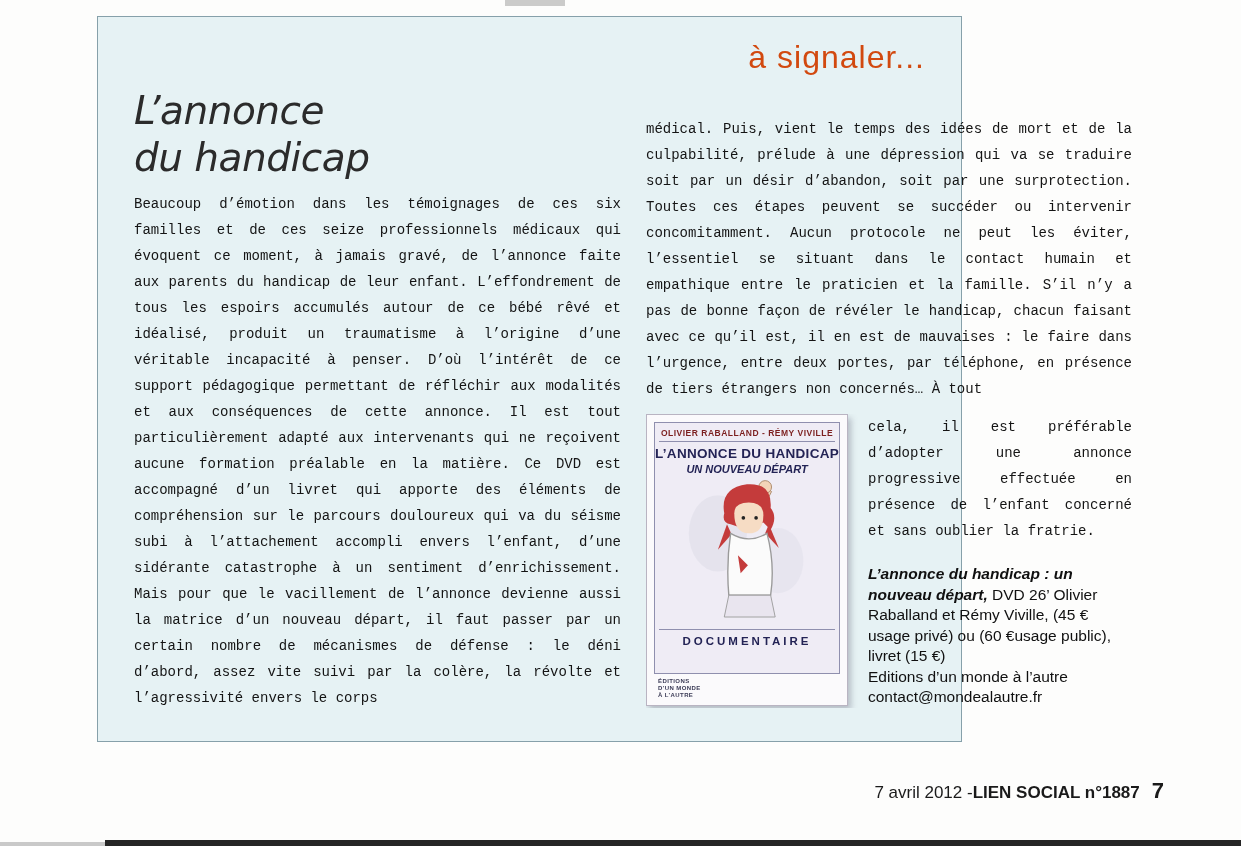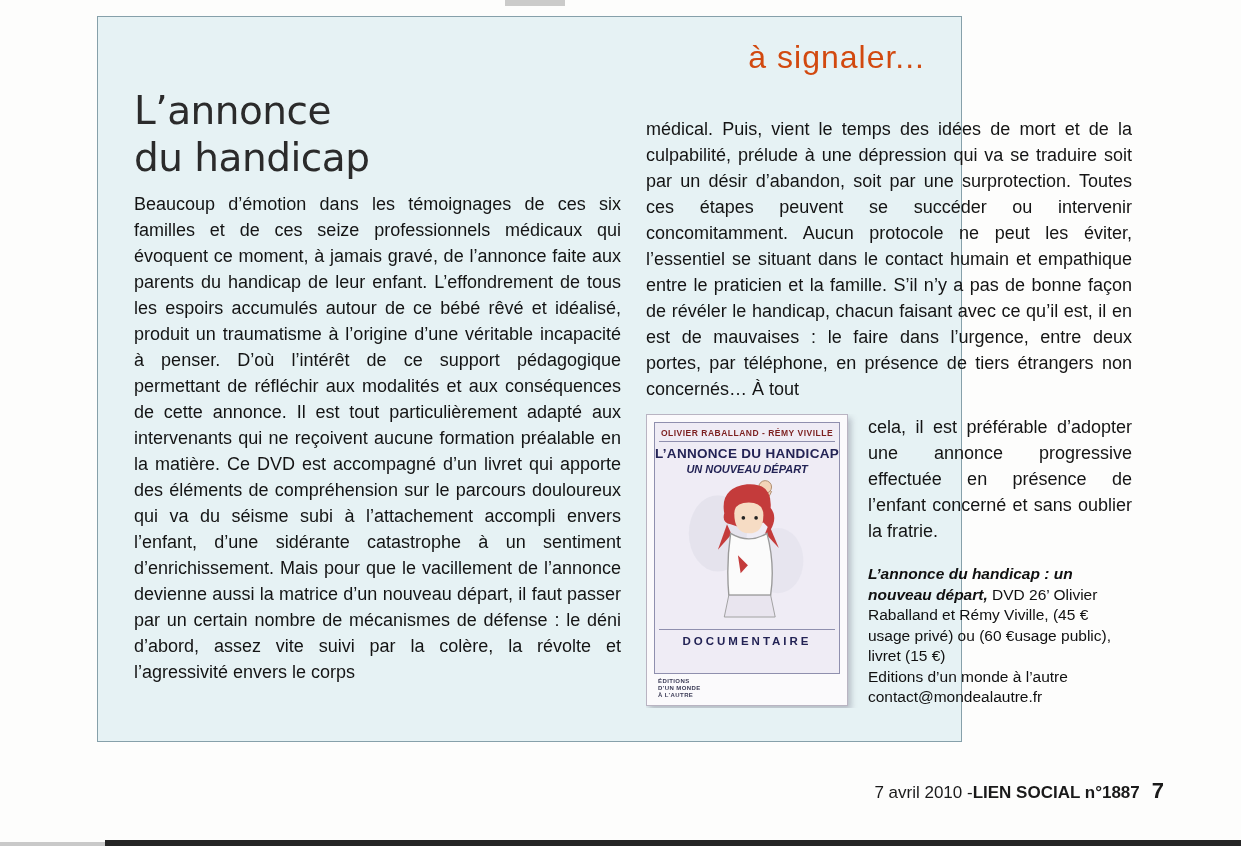--- a/index.html
+++ b/index.html
@@ -30,24 +30,25 @@
   }
   .article-title {
     position: absolute;
     left: 36px; top: 70px;
     font-family: "DejaVu Sans", "Liberation Sans", sans-serif;
     font-size: 39px;
     line-height: 47px;
     color: #2b2b2b;
     font-weight: normal;
     letter-spacing: -0.5px;
+    font-style: italic;
   }
   .body-text {
-    font-family: Liberation Sans, sans-serif;
-    font-size: 18px;
+    font-family: Liberation Mono, monospace;
+    font-size: 14px;
     line-height: 26px;
     color: #141414;
     text-align: justify;
   }
   .col-left {
     position: absolute;
     left: 36px; top: 174px;
     width: 487px;
   }
   .col-right {
@@ -224,21 +225,21 @@
           <p>Editions d’un monde à l’autre</p>
           <p>contact@mondealautre.fr</p>
         </div>
 
       </div>
     </div>
 
   </div>
 
   <div class="footer">
-    <span>7 avril 2010 - </span>
+    <span>7 avril 2012 - </span>
     <span class="mag">LIEN SOCIAL n°1887</span>
     <span class="pagenum">7</span>
   </div>
 
   <div class="scan-bottom-left"></div>
   <div class="scan-bottom"></div>
 
 </div>
 
 </body></html>

